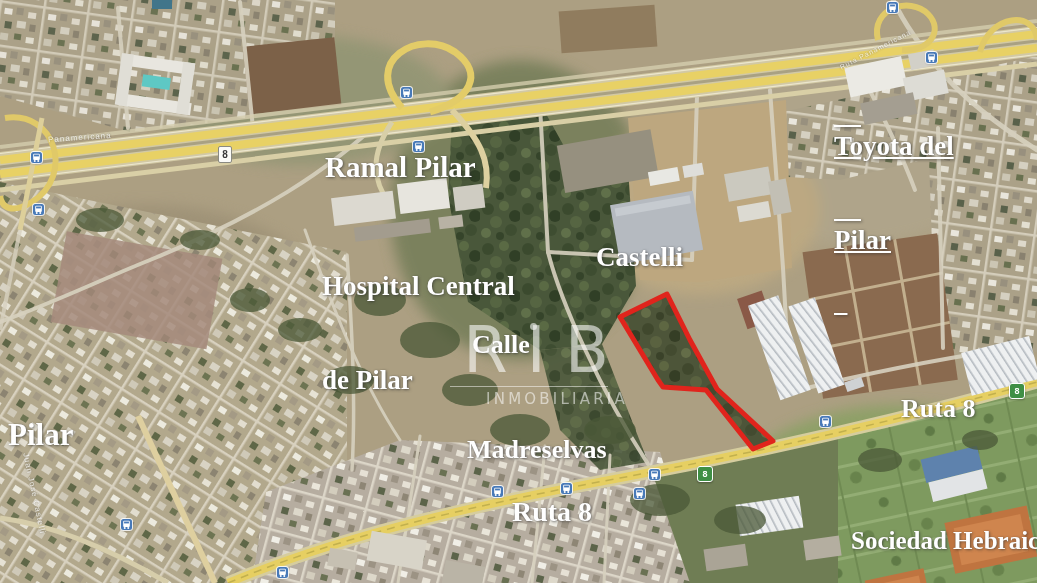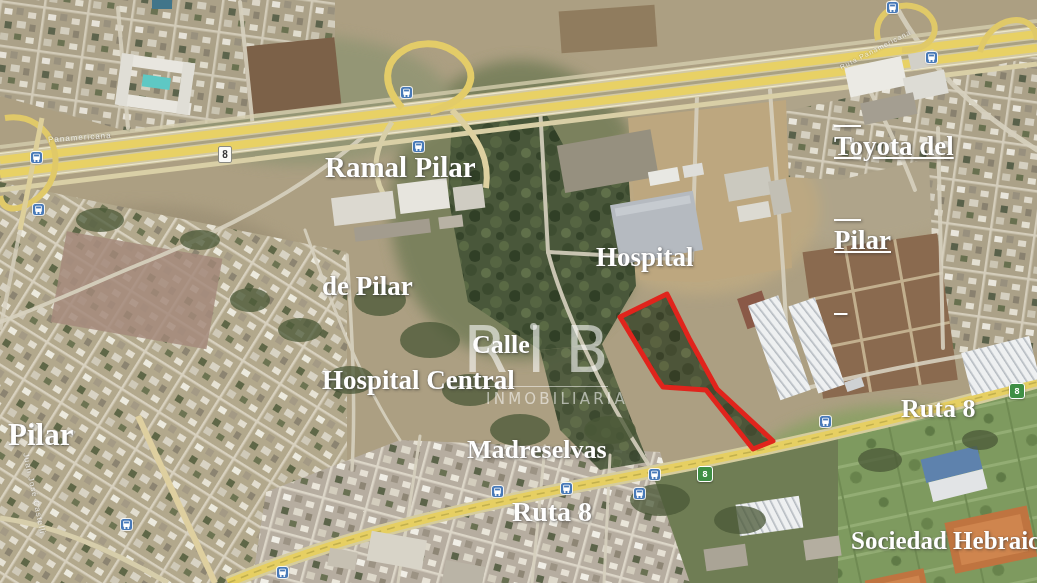--- a/index.html
+++ b/index.html
@@ -396,25 +396,25 @@
     </div>
 
   <div class="lbl" style="left:325px;top:84px;font-size:29px;">
     <span>Ramal Pilar</span>
   </div>
   <div class="lbl" style="left:834px;top:68px;font-size:27px;text-decoration:underline;">
     <span>Toyota del</span>
     <span>Pilar</span>
   </div>
   <div class="lbl" style="left:596px;top:179px;font-size:27px;">
-    <span>Hospital</span>
+    <span>Castelli</span>
   </div>
   <div class="lbl" style="left:322px;top:208px;font-size:27px;">
+    <span>Hospital Central</span>
     <span>de Pilar</span>
-    <span>Hospital Central</span>
   </div>
   <div class="lbl" style="left:467px;top:257px;font-size:26px;line-height:1.35;">
     <span style="margin-left:5px;">Calle</span>
     <span>Madreselvas</span>
   </div>
   <div class="lbl" style="left:8px;top:338px;font-size:31px;line-height:1.25;">
     <span>Pilar</span>
   </div>
   <div class="lbl" style="left:901px;top:394px;font-size:26px;">Ruta 8</div>
   <div class="lbl" style="left:512px;top:496px;font-size:28px;">Ruta 8</div>

